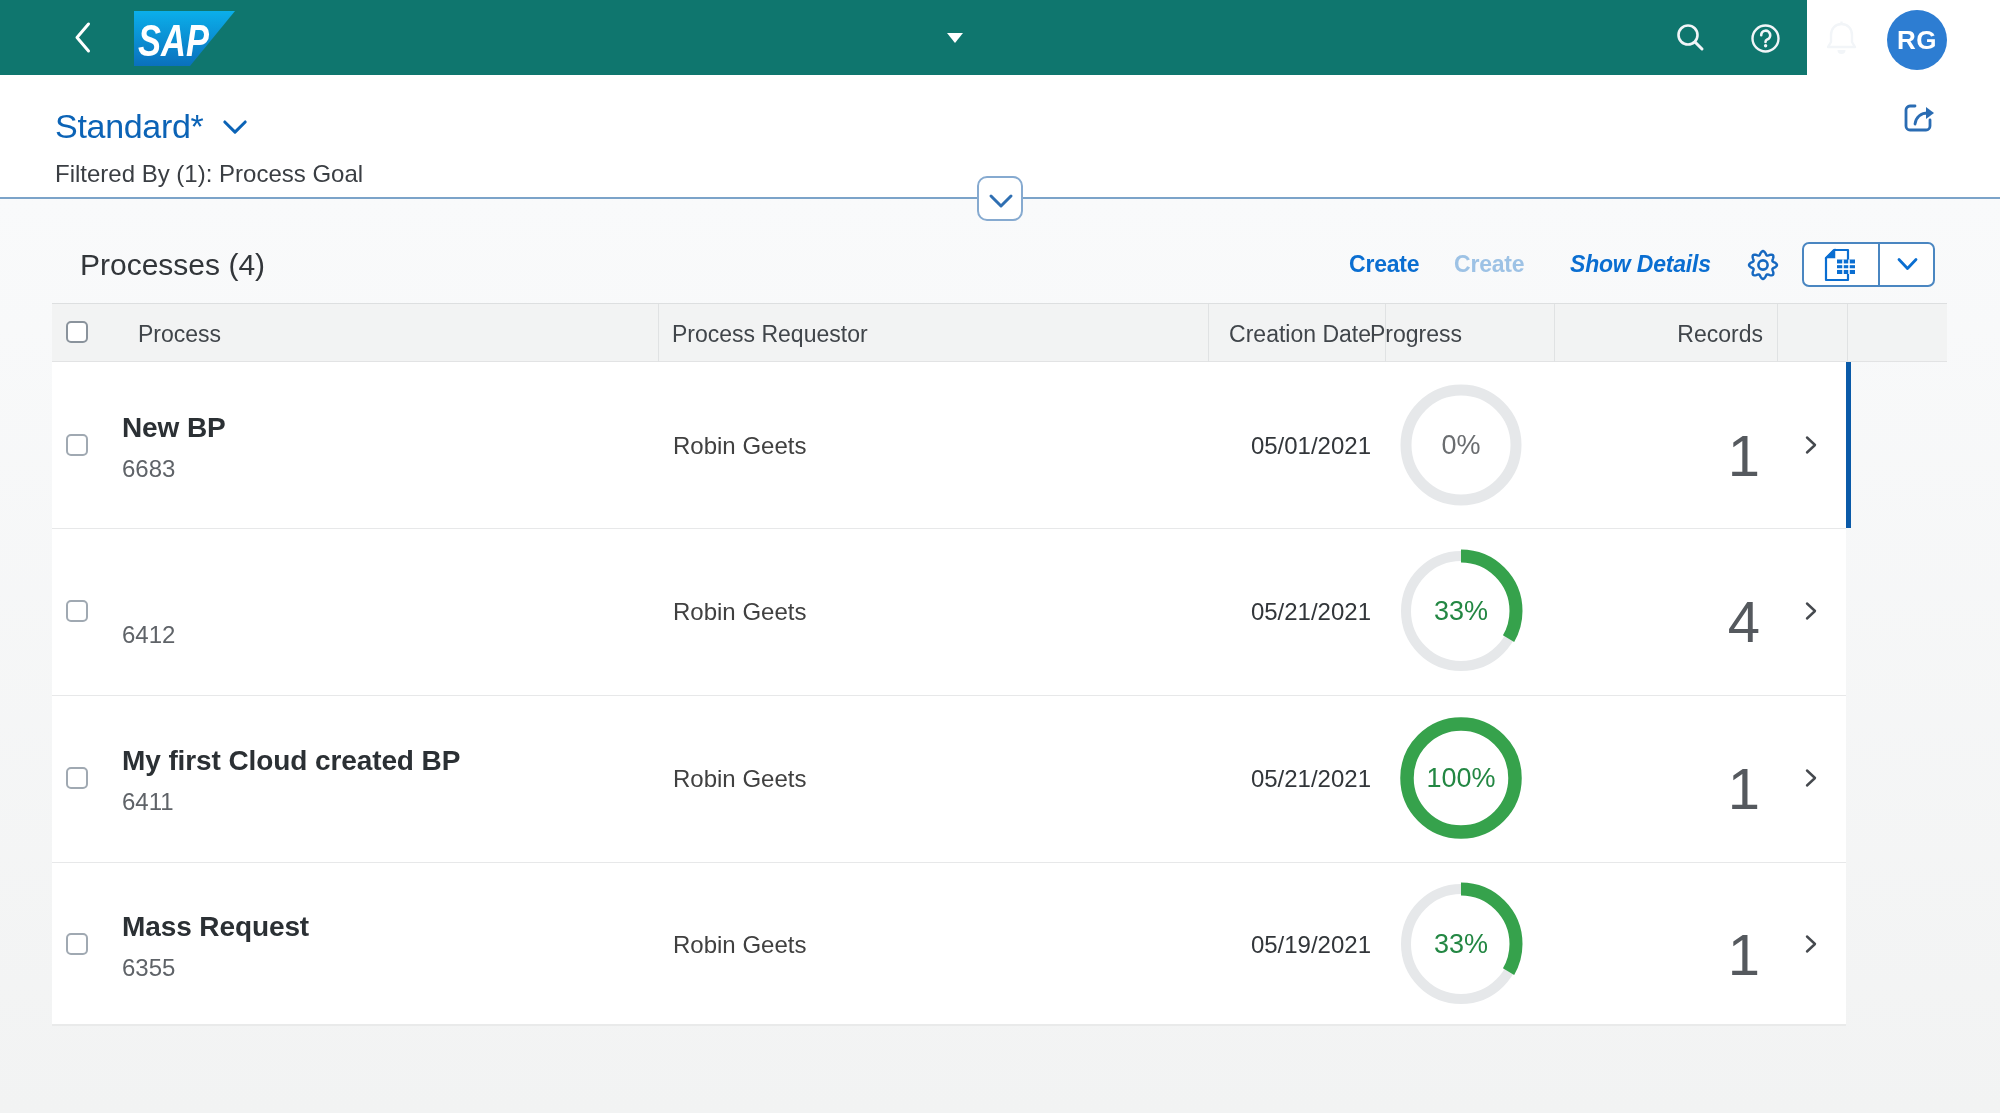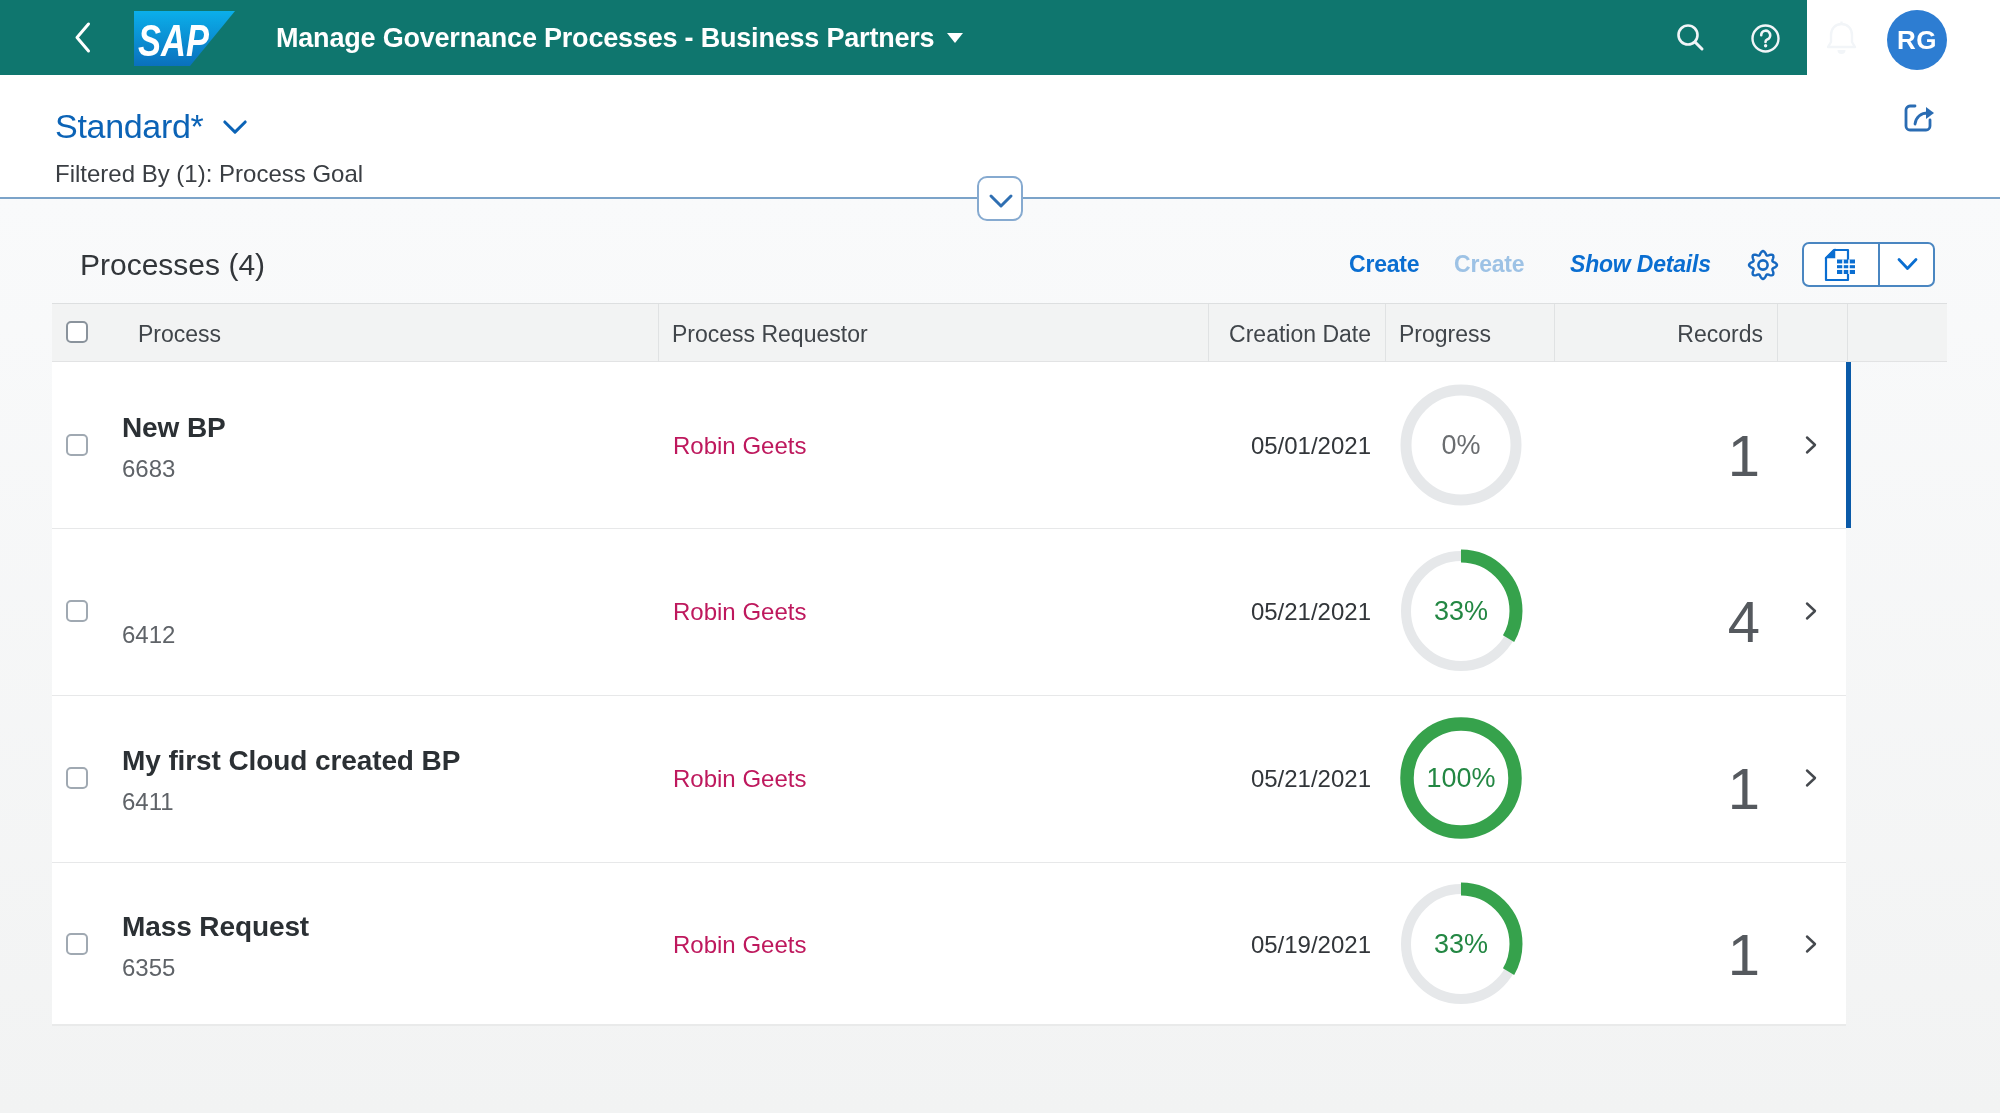--- a/index.html
+++ b/index.html
@@ -20,21 +20,21 @@
 .tbbtn { position:absolute; top:251px; font-size:23px; font-weight:600; color:#0a6ed1; letter-spacing:-0.2px; }
 
 #thead { position:absolute; left:52px; top:303px; width:1895px; height:59px; background:#f2f3f3; border-top:1px solid #dddfe0; border-bottom:1px solid #e2e3e4; }
 .hlabel { position:absolute; top:17px; font-size:23px; color:#40454a; }
 .vsep { position:absolute; top:0; width:1px; height:58px; background:#e0e2e3; }
 #tbody { position:absolute; left:52px; top:362px; width:1794px; height:664px; background:#fff; border-bottom:2px solid #e9eaea; }
 .rowsep { position:absolute; left:0; width:1794px; height:1px; background:#e7e8e9; }
 .cbx { position:absolute; width:22px; height:22px; border:2px solid #a0a9b2; border-radius:5px; background:#fff; }
 .rtitle { position:absolute; left:70px; font-size:28px; font-weight:bold; color:#2b3034; letter-spacing:-0.1px; }
 .rid { position:absolute; left:70px; font-size:24px; color:#5f6368; }
-.rlink { position:absolute; left:621px; font-size:24px; color:#be185d; }
+.rlink { position:absolute; left:621px; font-size:24px; color:#404040; }
 .rdate { position:absolute; width:200px; left:1119px; text-align:right; font-size:24px; color:#32363a; }
 .rrec { position:absolute; width:200px; left:1508px; text-align:right; font-size:58px; line-height:60px; color:#55595e; font-weight:400; }
 .donut { position:absolute; left:1346px; }
 .rchev { position:absolute; left:1752px; }
 #scrollthumb { position:absolute; left:1846px; top:362px; width:5px; height:166px; background:#0a5aa8; }
 </style>
 </head>
 <body>
 
 <div id="shell">
@@ -44,21 +44,20 @@
   <svg class="abs" style="left:134px;top:11px" width="101" height="55" viewBox="0 0 101 55">
     <defs>
         <linearGradient id="sapg" x1="0" y1="0" x2="0" y2="1">
       <stop offset="0" stop-color="#0bafea"></stop>
           <stop offset="1" stop-color="#0a70bd"></stop>
     </linearGradient>
       </defs>
     <polygon points="0,0 101,0 56,55 0,55" fill="url(#sapg)"></polygon>
     <text x="4" y="45" font-size="44" font-style="italic" font-weight="bold" fill="#ffffff" textLength="71" lengthAdjust="spacingAndGlyphs">SAP</text>
   </svg>
-  <div id="shelltitle">Manage Governance Processes - Business Partners</div>
   <svg class="abs" style="left:946px;top:31px" width="18" height="14" viewBox="0 0 18 14">
     <polygon points="1,2 17,2 9,12" fill="#fff"></polygon>
   </svg>
 
   <svg class="abs" style="left:1674px;top:22px" width="33" height="33" viewBox="0 0 33 33">
     <circle cx="14" cy="13" r="9.5" fill="none" stroke="#f2f5f8" stroke-width="2.6"></circle>
     <line x1="21" y1="20" x2="28" y2="27" stroke="#f2f5f8" stroke-width="3" stroke-linecap="round"></line>
   </svg>
 
   <svg class="abs" style="left:1749px;top:22px" width="33" height="33" viewBox="0 0 33 33">
@@ -119,21 +118,21 @@
 </svg>
 <svg class="abs" style="left:1896px;top:257px" width="23" height="15" viewBox="0 0 23 15">
   <path d="M3 2.5 L11.5 11.5 L20 2.5" fill="none" stroke="#0a6ed1" stroke-width="2.8" stroke-linecap="round" stroke-linejoin="round"></path>
 </svg>
 
 <div id="thead">
   <div class="cbx" style="left:14px;top:17px;border-color:#8a939c;"></div>
   <div class="hlabel" style="left:71px;margin-left:15px;">Process</div>
   <div class="hlabel" style="left:620px;">Process Requestor</div>
   <div class="hlabel" style="left:1119px;width:200px;text-align:right;">Creation Date</div>
-  <div class="hlabel" style="left:1347px;">Progress</div>
+  <div class="hlabel" style="left:1318px;">Progress</div>
   <div class="hlabel" style="left:1511px;width:200px;text-align:right;">Records</div>
   <div class="vsep" style="left:606px;"></div>
   <div class="vsep" style="left:1156px;"></div>
   <div class="vsep" style="left:1333px;"></div>
   <div class="vsep" style="left:1502px;"></div>
   <div class="vsep" style="left:1725px;"></div>
   <div class="vsep" style="left:1795px;"></div>
 </div>
 
 <div id="tbody">

